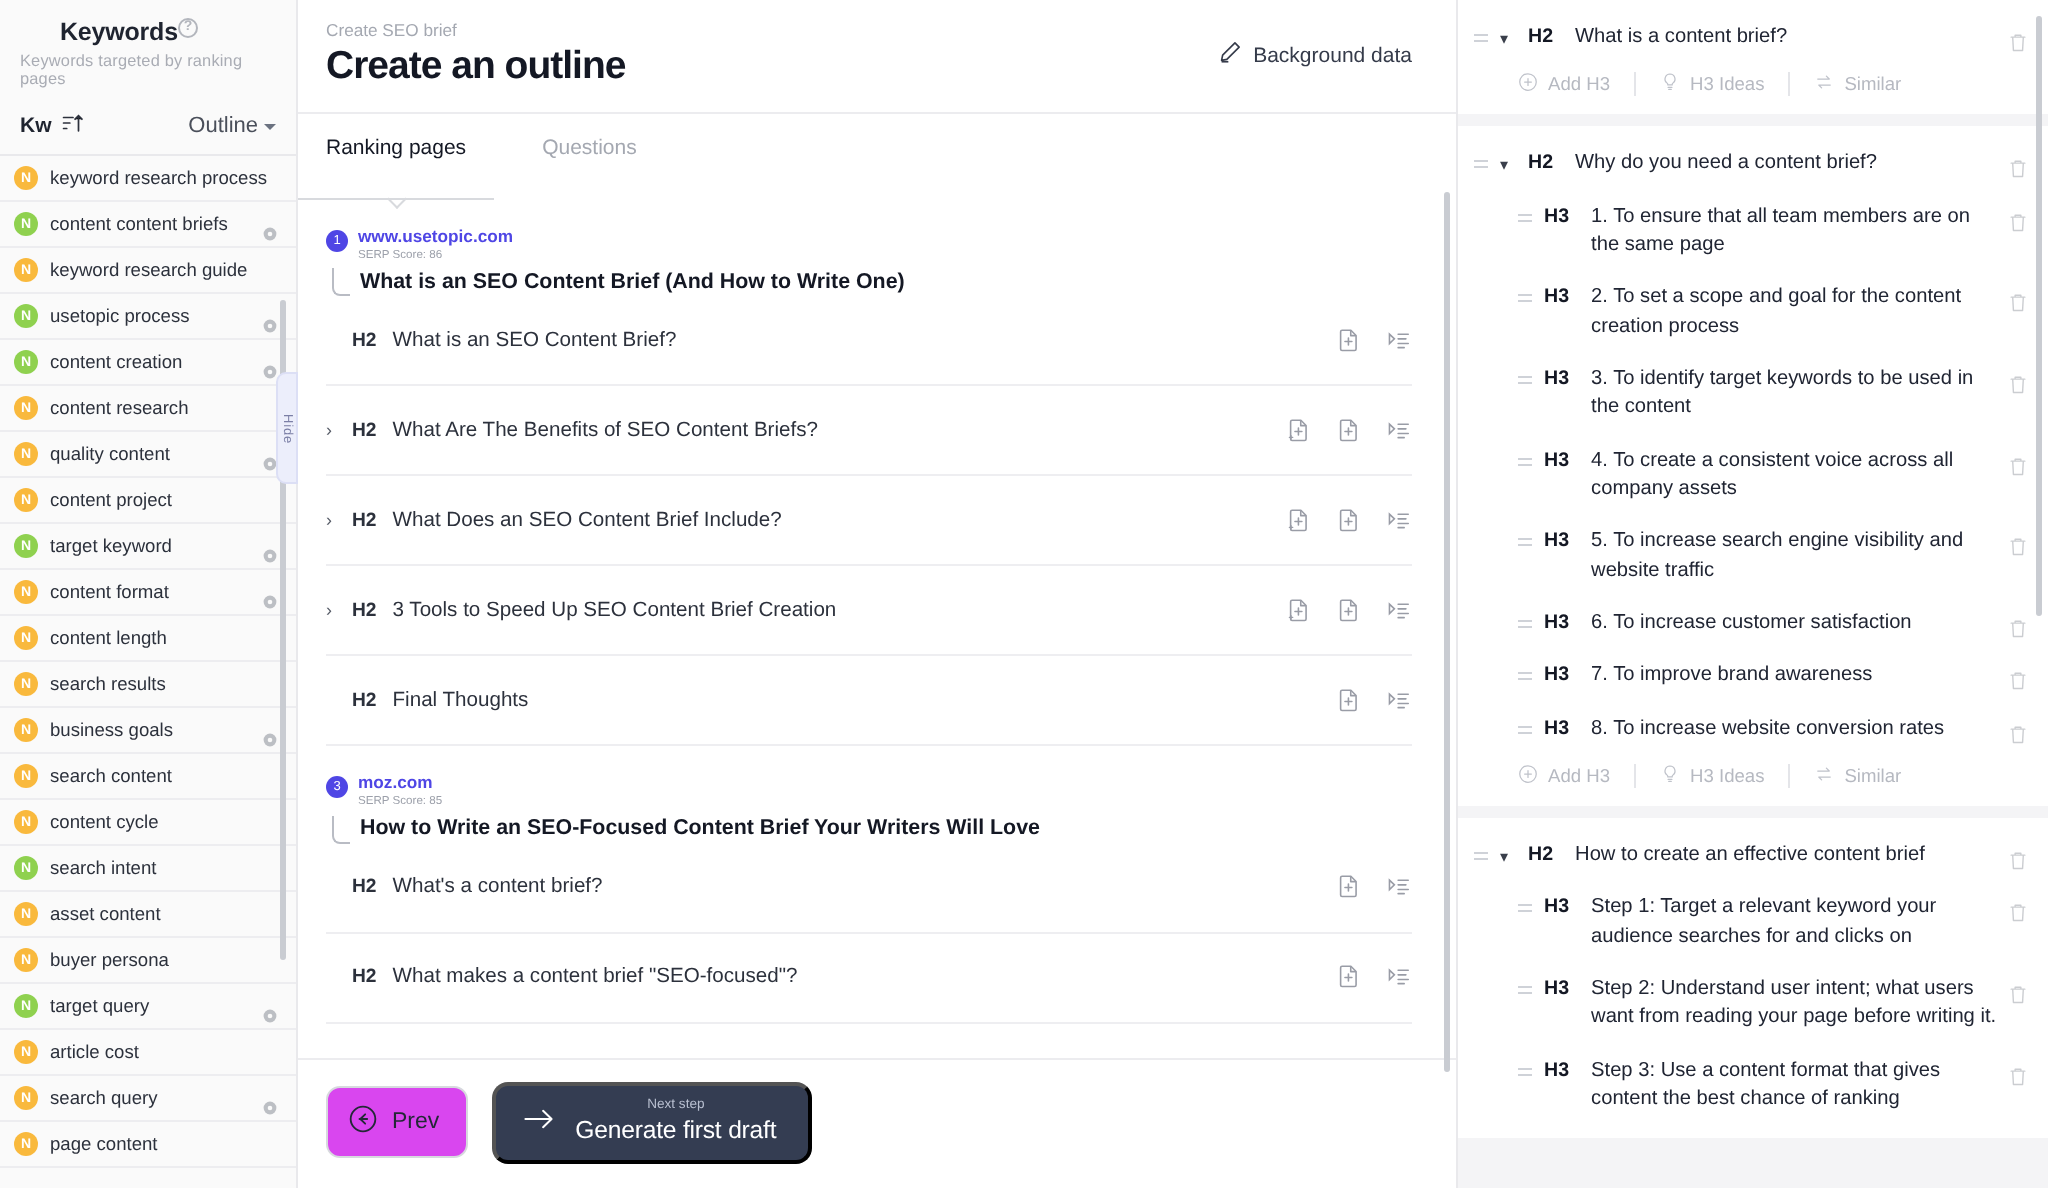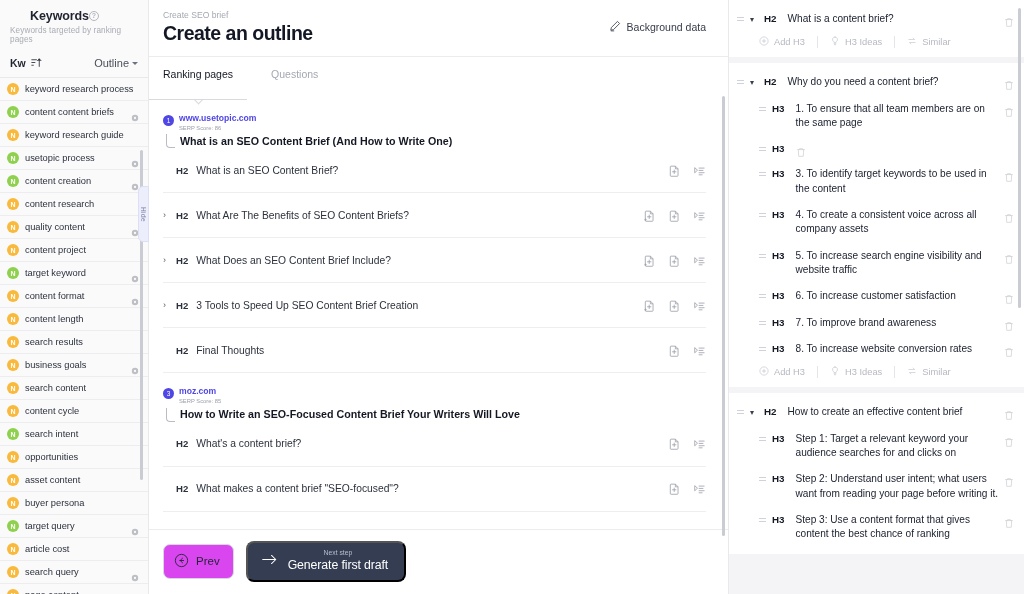--- a/index.html
+++ b/index.html
@@ -15,21 +15,21 @@
   
   .sidebar {
     width: 149px; height: 594px;
     background: #fafafa;
     border-right: 1px solid #e9e9ec;
     position: relative;
     display: flex; flex-direction: column;
     flex: 0 0 149px;
   }
   .kw-head { padding: 9px 10px 6px 10px; }
-  .kw-title-row { display: flex; align-items: center; gap: 0; padding-left: 20px; }
+  .kw-title-row { display: flex; align-items: flex-start; gap: 0; padding-left: 20px; }
   .kw-title { font-size: 12.5px; font-weight: 700; letter-spacing: -0.1px; color: #1f2430; }
   .help-icon {
     width: 10px; height: 10px; border-radius: 50%;
     border: 1px solid #b3b6bd; color: #b3b6bd;
     font-size: 7px; line-height: 8px; text-align: center;
     display: inline-block; font-weight: 700;
   }
   .kw-sub { font-size: 8.2px; color: #a9acb4; margin-top: 3px; letter-spacing: .1px; }
 
   .kw-bar {
@@ -308,24 +308,20 @@
           <span class="kw-badge orange">N</span>
           <span class="kw-text">search content</span>
         </div>
         <div class="kw-item">
           <span class="kw-badge orange">N</span>
           <span class="kw-text">content cycle</span>
         </div>
         <div class="kw-item">
           <span class="kw-badge green">N</span>
           <span class="kw-text">search intent</span>
-        </div>
-        <div class="kw-item">
-          <span class="kw-badge orange">N</span>
-          <span class="kw-text">opportunities</span>
         </div>
         <div class="kw-item">
           <span class="kw-badge orange">N</span>
           <span class="kw-text">asset content</span>
         </div>
         <div class="kw-item">
           <span class="kw-badge orange">N</span>
           <span class="kw-text">buyer persona</span>
         </div>
         <div class="kw-item">
@@ -677,20 +673,21 @@
                   <path d="M2.2 3.4h9.6M5 3.2V2.1h4v1.1M3.3 3.6l.5 9.2h6.4l.5-9.2"></path>
                 </g>
               </svg></span>
           </div>
           <div class="out-row indent">
             <span class="drag">
               <i></i>
               <i style="margin-top:2px"></i>
             </span>
             <span class="tag-h3">H3</span>
+            <span class="out-text">2. To set a scope and goal for the content creation process</span>
             <span class="trash"><svg viewBox="0 0 14 15" width="10" height="11">
                 <g fill="none" stroke="#8e929b" stroke-width="1" stroke-linecap="round" stroke-linejoin="round">
                   <path d="M2.2 3.4h9.6M5 3.2V2.1h4v1.1M3.3 3.6l.5 9.2h6.4l.5-9.2"></path>
                 </g>
               </svg></span>
           </div>
           <div class="out-row indent">
             <span class="drag">
               <i></i>
               <i style="margin-top:2px"></i>

